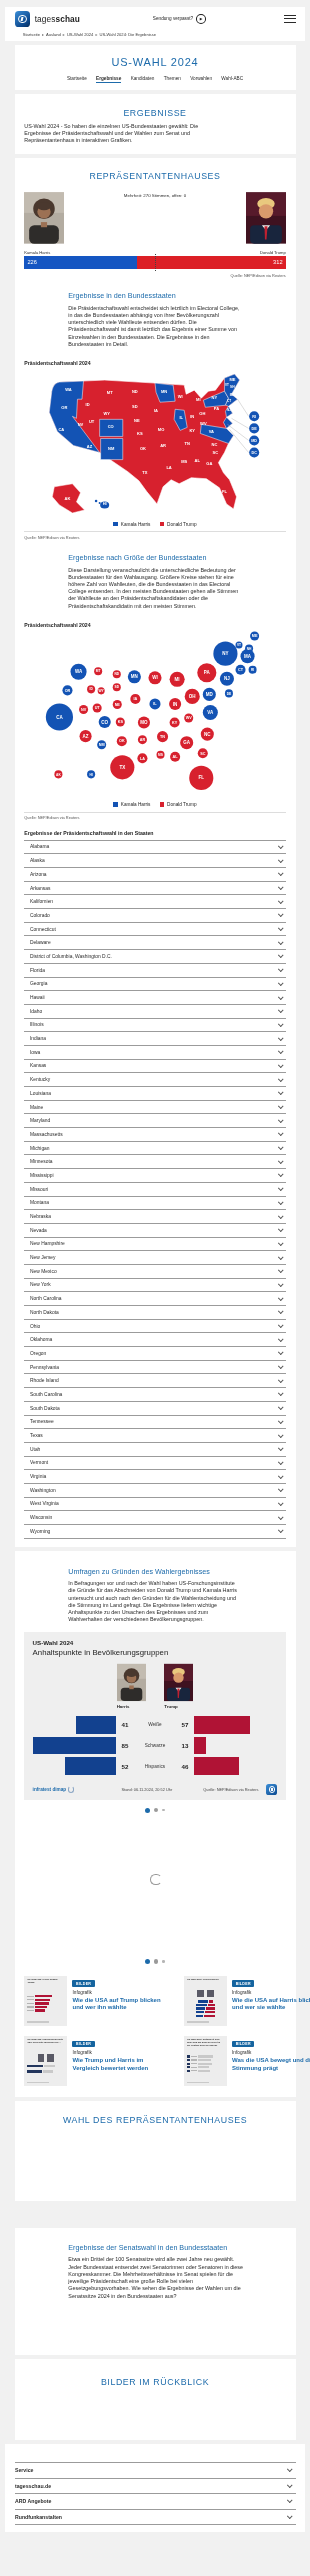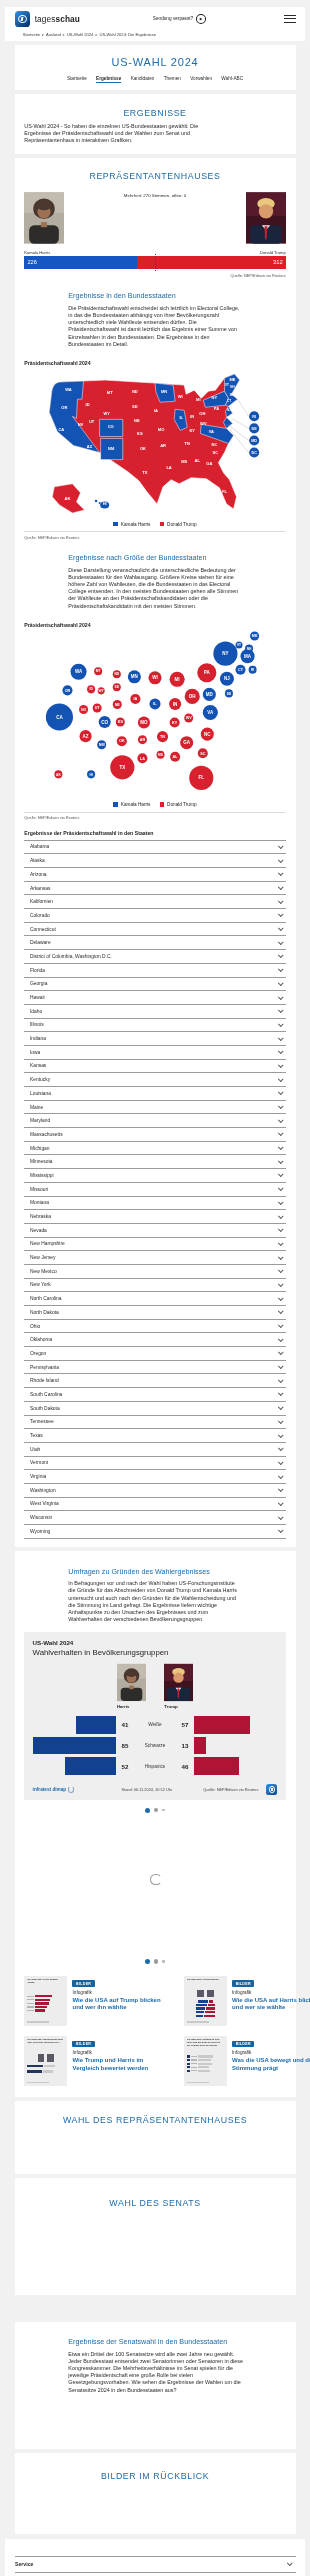--- a/index.html
+++ b/index.html
@@ -98,21 +98,21 @@
   .tstub{width:6.2px;height:1.3px;background:#b5b5b5;}
   .tbar{height:2.3px;}
   .tfoot{height:1.6px;background:#c9c9c9;width:60%;margin-top:1px;}
   .tphotos{display:flex;justify-content:center;gap:3.1px;margin-bottom:1.6px;}
   .tphoto{width:6.7px;height:7.8px;background:#5a5a66;}
   .t-txt{padding-top:1px;}
   .badge{display:inline-block;background:#15649f;color:#fff;font-size:3.6px;font-weight:bold;letter-spacing:0.3px;padding:1.3px 3.6px;border-radius:1px;}
   .t-kicker{font-size:4.7px;color:#2b2b2b;margin-top:3.1px;}
   .t-title{font-size:6px;line-height:7.2px;font-weight:bold;color:#1d6bab;margin-top:2.1px;width:98px;}
   
-  .h-card{height:73px;} .s-card{height:117px;} .sr-card{height:127px;box-sizing:border-box;} .r-card{height:81px;}
+  .h-card{height:100px;} .s-card{height:117px;} .sr-card{height:127px;box-sizing:border-box;} .r-card{height:81px;}
   
   .foot-card{padding:17.6px 9.8px 7.2px 9.8px;margin-bottom:0;}
   .f-acc .acc-row{height:14.5px;font-size:5.2px;font-weight:bold;}
   .f-acc .acc-row span{margin-left:0.5px;}
   svg text{font-family:"Liberation Sans",sans-serif;}
 </style>
 </head>
 <body>
 
 <div class="page">
@@ -611,21 +611,21 @@
 
   <div class="card" style="padding:15.5px 0 11.4px 0;">
     <div class="pad">
       <div class="indent">
         <h3 class="sub" style="margin-top:0;">Umfragen zu Gründen des Wahlergebnisses</h3>
         <p class="body-txt">In Befragungen vor und nach der Wahl haben US-Forschungsinstitute die Gründe für das Abschneiden von Donald Trump und Kamala Harris untersucht und auch nach den Gründen für die Wahlentscheidung und die Stimmung im Land gefragt. Die Ergebnisse liefern wichtige Anhaltspunkte zu den Ursachen des Ergebnisses und zum Wahlverhalten der verschiedenen Bevölkerungsgruppen.</p>
       </div>
 
       <div class="info-card">
         <div class="info-kicker">US-Wahl 2024</div>
-        <div class="info-title">Wahlverhalten in Bevölkerungsgruppen</div>
+        <div class="info-title">Anhaltspunkte in Bevölkerungsgruppen</div>
         <div class="info-photos">
           <div class="info-photo-col">
             <span class="photo small">
                 <svg viewBox="0 0 78 100">
                   <rect width="78" height="100" fill="#b3aca1"></rect>
                   <rect width="78" height="40" fill="#c2bbb0"></rect>
                   <ellipse cx="39" cy="32" rx="21" ry="20" fill="#4a382e"></ellipse>
                   <circle cx="39" cy="38" r="13" fill="#9c7154"></circle>
                   <ellipse cx="39" cy="27" rx="14" ry="8" fill="#4a382e"></ellipse>
                   <rect x="10" y="64" width="58" height="36" rx="10" fill="#2e2c2a"></rect>
@@ -834,23 +834,20 @@
             <div class="t-txt"><span class="badge">BILDER</span><div class="t-kicker">Infografik</div><div class="t-title">Was die USA bewegt und die Stimmung prägt</div></div>
           </div>
         </div>
     </div>
   </div>
 
   <div class="card h-card">
     <h2 class="sec-title">WAHL DES REPRÄSENTANTENHAUSES</h2>
   </div>
 
-  <div class="card s-card">
-    <h2 class="sec-title" style="padding-top:19.6px;">WAHL DES SENATS</h2>
-  </div>
 
   <div class="card sr-card" style="padding-top:14.5px;margin-top:27px;">
     <div class="pad">
       <div class="indent">
         <h3 class="sub" style="margin-top:0;">Ergebnisse der Senatswahl in den Bundesstaaten</h3>
         <p class="body-txt">Etwa ein Drittel der 100 Senatssitze wird alle zwei Jahre neu gewählt. Jeder Bundesstaat entsendet zwei Senatorinnen oder Senatoren in diese Kongresskammer. Die Mehrheitsverhältnisse im Senat spielen für die jeweilige Präsidentschaft eine große Rolle bei vielen Gesetzgebungsvorhaben. Wie sehen die Ergebnisse der Wahlen um die Senatssitze 2024 in den Bundesstaaten aus?</p>
       </div>
     </div>
   </div>
 

